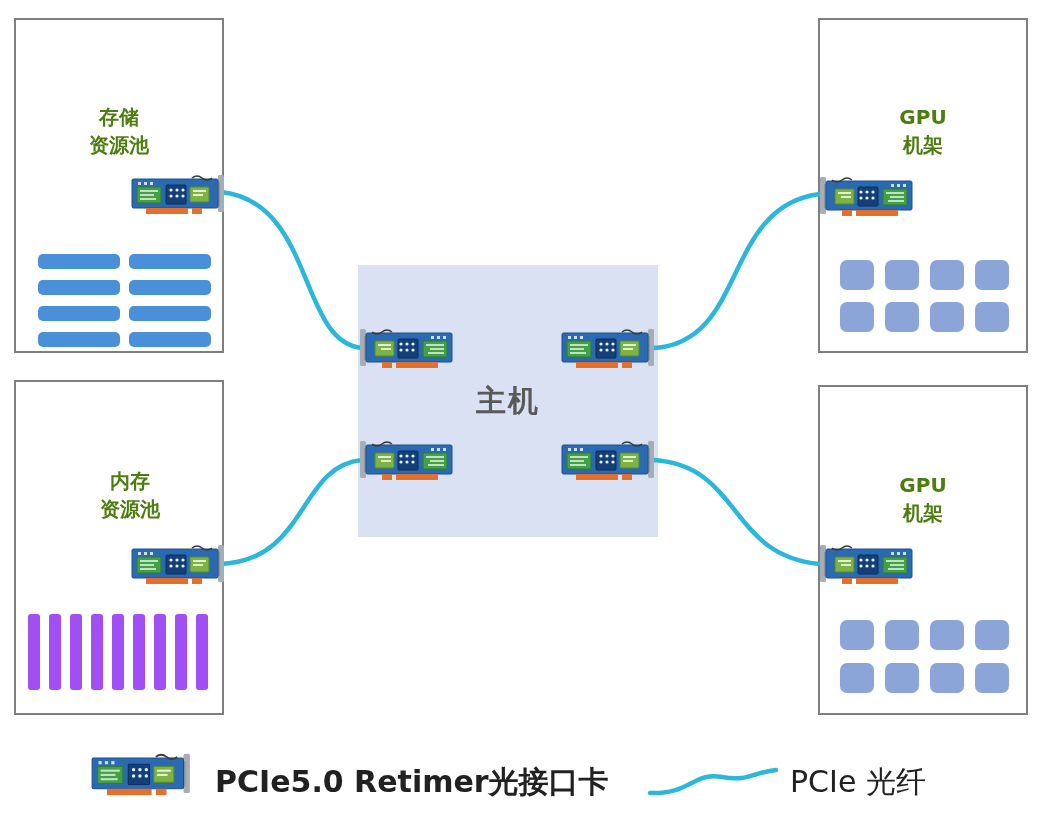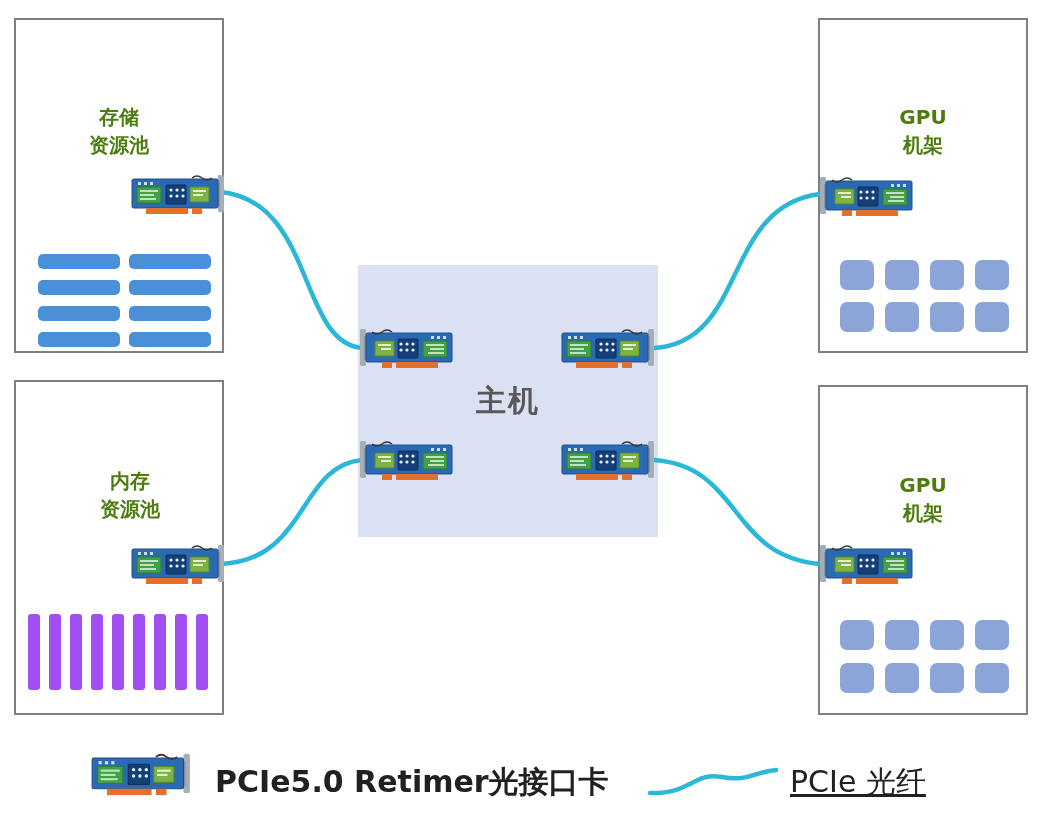--- a/index.html
+++ b/index.html
@@ -174,13 +174,13 @@
       <use href="#retimer-card"></use>
     </svg>
   </div>
 
 <div class="legend-card" style="left:90px;top:750px;">
     <svg>
       <use href="#retimer-card"></use>
     </svg>
   </div>
 <div class="legend-text" style="left:215px;top:762px;font-weight:bold;">PCIe5.0 Retimer光接口卡</div>
-<div class="legend-text" style="left:790px;top:762px;text-decoration:underline;">PCIe 光纤</div>
+<div class="legend-text" style="left:790px;top:762px;">PCIe 光纤</div>
 
 </body></html>

